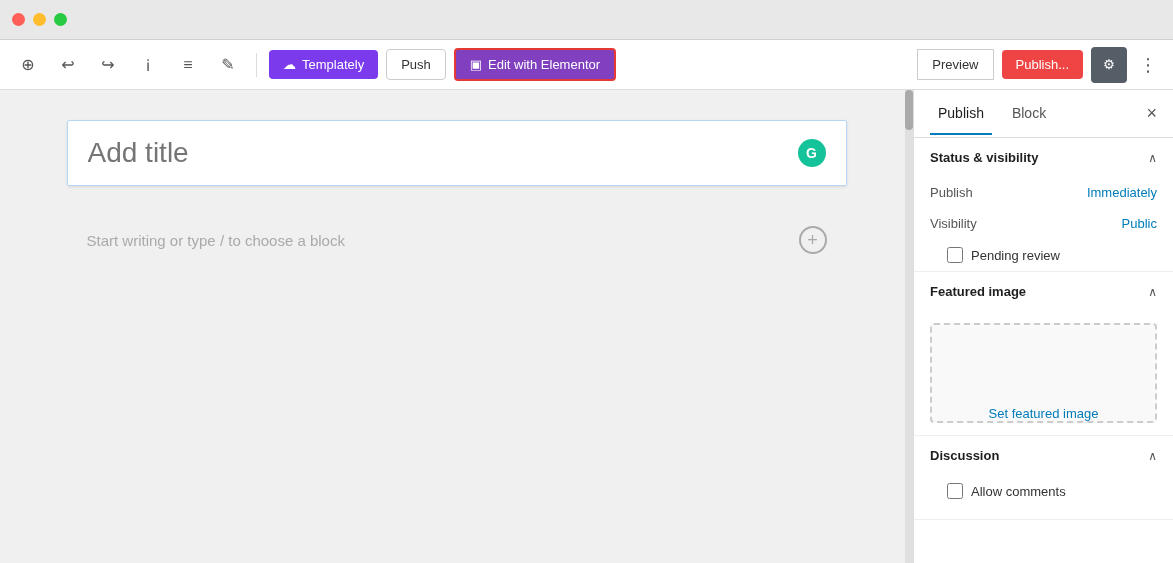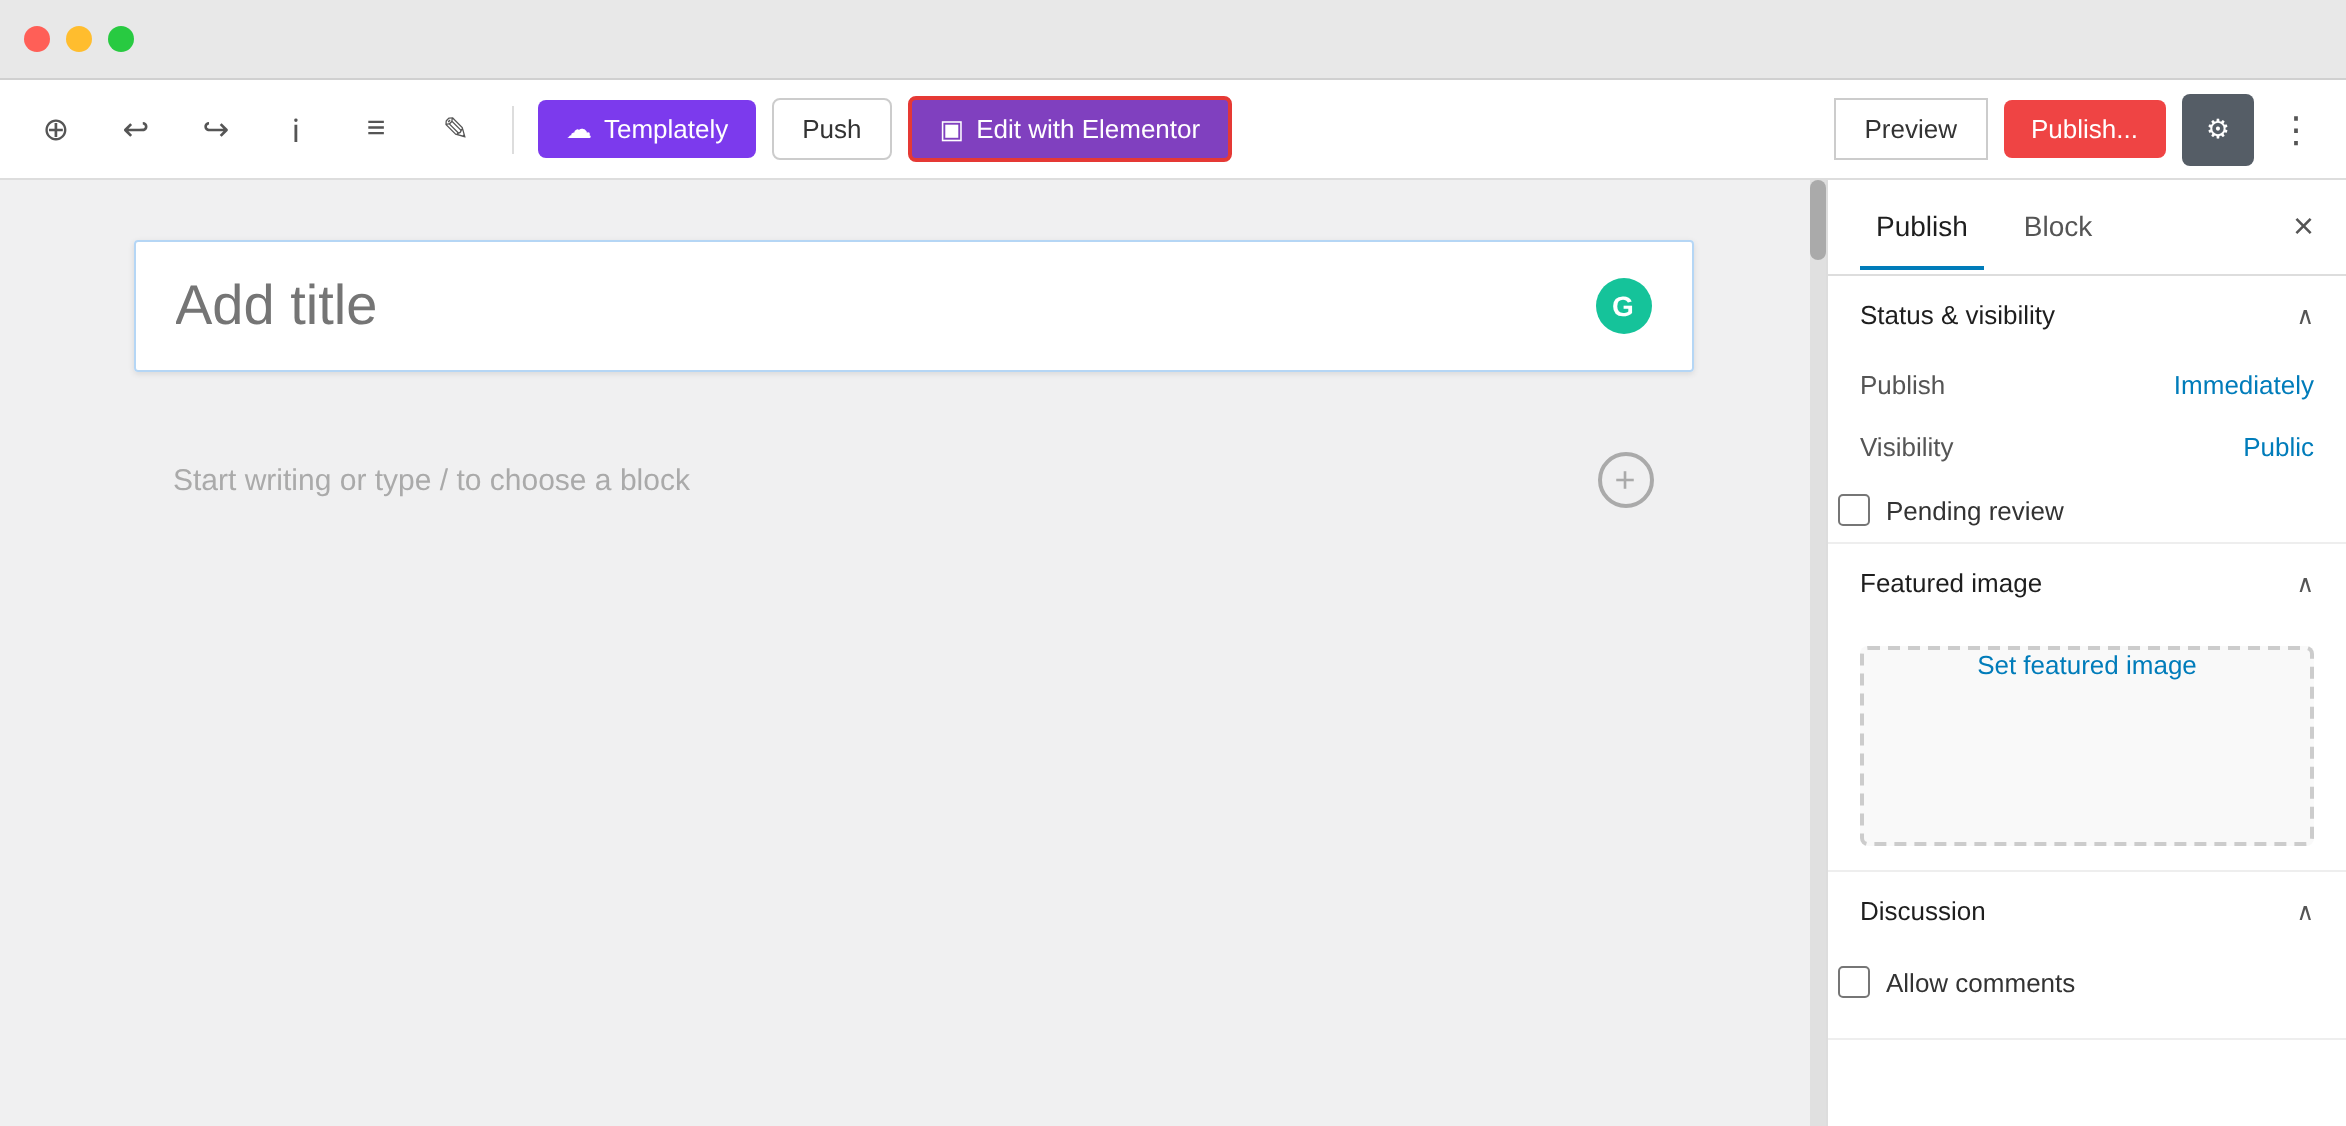--- a/index.html
+++ b/index.html
@@ -174,46 +174,46 @@
     }
 
     .sidebar-section {
       border-bottom: 1px solid #eee;
     }
     .sidebar-section-header {
       display: flex; align-items: center; justify-content: space-between;
       padding: 12px 16px; cursor: pointer;
     }
     .sidebar-section-title {
-      font-size: 13px; font-weight: 400; color: #1e1e1e;
+      font-size: 13px; font-weight: 700; color: #1e1e1e;
     }
     .chevron { font-size: 12px; color: #555; }
 
     .sidebar-row {
       display: flex; align-items: center; justify-content: space-between;
       padding: 8px 16px; font-size: 13px;
     }
     .sidebar-label { color: #555; }
     .sidebar-value { color: #007cba; cursor: pointer; }
 
     .checkbox-row {
       display: flex; align-items: center; gap: 8px;
-      padding: 8px 5px; font-size: 13px; color: #333;
+      padding: 8px 33px; font-size: 13px; color: #333;
     }
     .checkbox-row input[type="checkbox"] {
       width: 16px; height: 16px; cursor: pointer;
     }
 
     .featured-image-box {
       margin: 12px 16px;
       border: 2px dashed #ccc;
       border-radius: 4px;
       height: 100px;
       display: flex;
-      align-items: flex-start;
+      align-items: flex-end;
       justify-content: center;
       cursor: pointer;
       color: #007cba;
       font-size: 13px;
       background: #f9f9f9;
     }
 
     .discussion-section { padding-bottom: 12px; }
   </style>
 </head>

